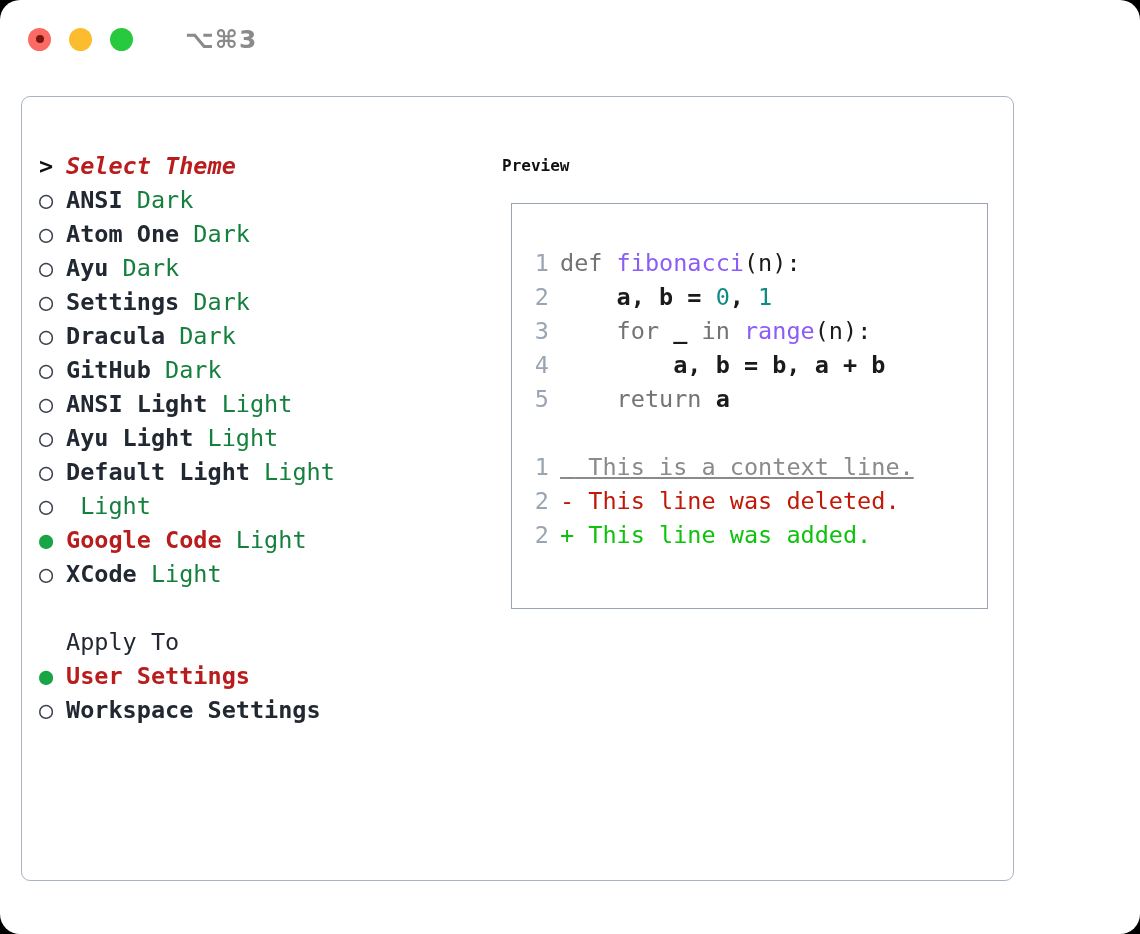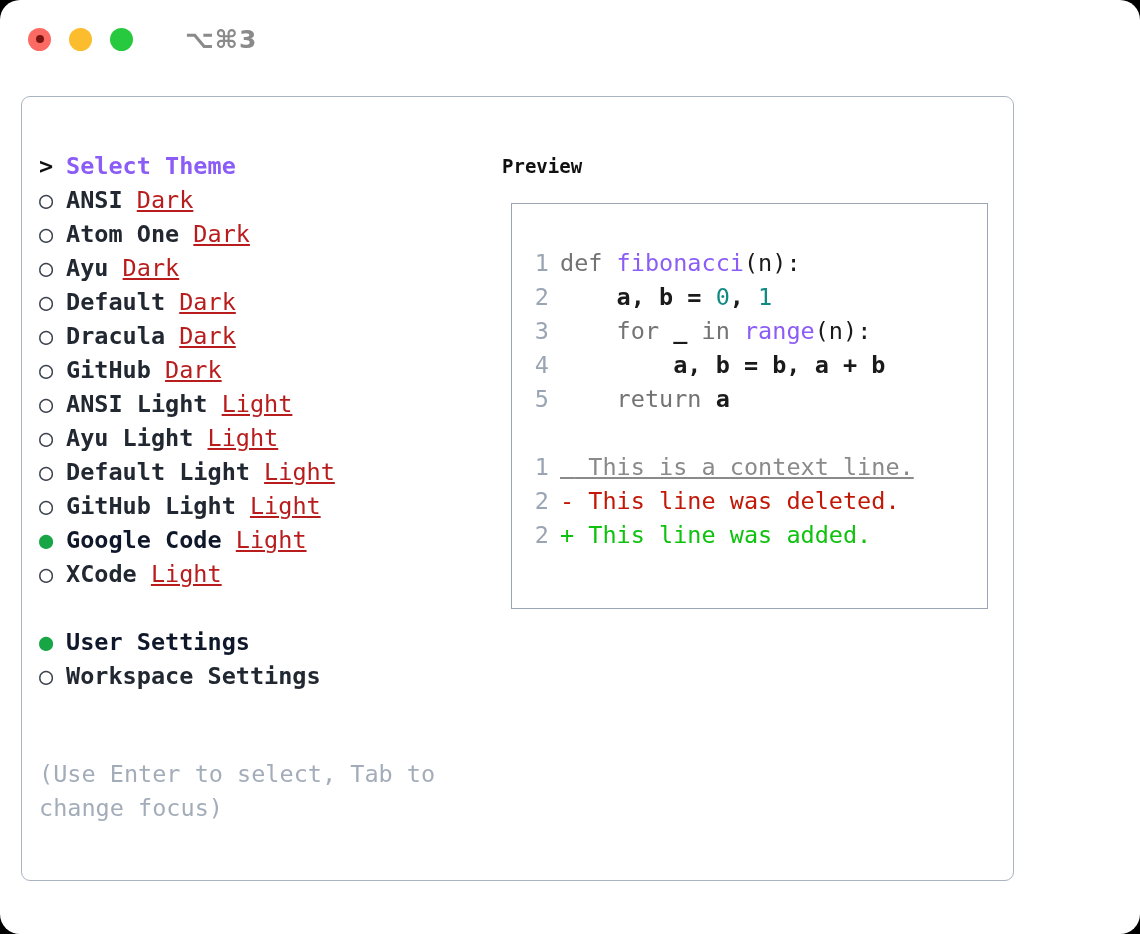--- a/index.html
+++ b/index.html
@@ -90,45 +90,46 @@
   .marker {
     width: 27px;
     flex: 0 0 27px;
     font-size: 23.5px;
     color: #3d4450;
     text-align: left;
   }
   .marker.sel { color: #18a545; }
   .header-row .marker { color: #111111; font-weight: bold; }
   .label-name { color: #222831; font-weight: bold; }
-  .label-name.sel { color: #0f172a; }
-  .label-variant { color: #b91c1c; text-decoration: underline; }
+  .label-name.sel { color: #b91c1c; }
+  .label-variant { color: #15803d; }
   .header-row .label-name {
-    color: #8b5cf6;
+    color: #b91c1c;
     font-weight: bold;
+    font-style: italic;
   }
   .plain-header .label-name { color: #222831; font-weight: normal; }
   .spacer { height: 34px; }
   .hint {
     position: absolute;
     left: 17px; top: 660px;
     width: 420px;
     font-size: 23.5px;
     line-height: 34px;
     color: #a3adba;
     white-space: pre-wrap;
   }
   
   .right-col {
     position: absolute;
     left: 480px; top: 52px;
     width: 495px;
   }
   .preview-title {
-    font-size: 19px;
+    font-size: 16px;
     font-weight: bold;
     color: #111111;
     line-height: 34px;
     height: 34px;
   }
   .code-box {
     position: absolute;
     left: 9px; top: 54px;
     width: 477px;
     height: 406px;
@@ -182,41 +183,44 @@
 
         <div class="row header-row">
           <span class="marker">&gt;</span>
           <span class="label-name">Select Theme</span>
         </div>
 
         <div id="theme-list">
             <div class="row"><span class="marker">○</span><span class="label-name">ANSI</span><span> </span><span class="label-variant">Dark</span></div>
             <div class="row"><span class="marker">○</span><span class="label-name">Atom One</span><span> </span><span class="label-variant">Dark</span></div>
             <div class="row"><span class="marker">○</span><span class="label-name">Ayu</span><span> </span><span class="label-variant">Dark</span></div>
-            <div class="row"><span class="marker">○</span><span class="label-name">Default</span><span> </span><span class="label-variant">Dark</span></div>
+            <div class="row"><span class="marker">○</span><span class="label-name">Settings</span><span> </span><span class="label-variant">Dark</span></div>
             <div class="row"><span class="marker">○</span><span class="label-name">Dracula</span><span> </span><span class="label-variant">Dark</span></div>
             <div class="row"><span class="marker">○</span><span class="label-name">GitHub</span><span> </span><span class="label-variant">Dark</span></div>
             <div class="row"><span class="marker">○</span><span class="label-name">ANSI Light</span><span> </span><span class="label-variant">Light</span></div>
             <div class="row"><span class="marker">○</span><span class="label-name">Ayu Light</span><span> </span><span class="label-variant">Light</span></div>
             <div class="row"><span class="marker">○</span><span class="label-name">Default Light</span><span> </span><span class="label-variant">Light</span></div>
-            <div class="row"><span class="marker">○</span><span class="label-name">GitHub Light</span><span> </span><span class="label-variant">Light</span></div>
+            <div class="row"><span class="marker">○</span><span> </span><span class="label-variant">Light</span></div>
             <div class="row"><span class="marker sel">●</span><span class="label-name sel">Google Code</span><span> </span><span class="label-variant">Light</span></div>
             <div class="row"><span class="marker">○</span><span class="label-name">XCode</span><span> </span><span class="label-variant">Light</span></div>
           </div>
 
         <div class="spacer"></div>
 
+        <div class="row plain-header">
+          <span class="marker"></span>
+          <span class="label-name">Apply To</span>
+        </div>
 
         <div id="apply-list">
             <div class="row"><span class="marker sel">●</span><span class="label-name sel">User Settings</span></div>
             <div class="row"><span class="marker">○</span><span class="label-name">Workspace Settings</span></div>
           </div>
       </div>
 
-      <div class="hint">(Use Enter to select, Tab to change focus)</div>
 
       <div class="right-col">
         <div class="preview-title">Preview</div>
 
         <div class="code-box">
           <div class="code-body">
             <div id="code-lines">
                 <div class="cline"><span class="lineno">1</span><span><span class="tok-kw">def </span><span class="tok-fn">fibonacci</span><span class="tok-punct">(n):</span></span></div>
                 <div class="cline"><span class="lineno">2</span><span><span class="tok-plain">    a, b = </span><span class="tok-num">0</span><span class="tok-plain">, </span><span class="tok-num">1</span></span></div>
                 <div class="cline"><span class="lineno">3</span><span><span class="tok-plain">    </span><span class="tok-kw">for</span><span class="tok-plain"> _ </span><span class="tok-kw">in</span><span class="tok-plain"> </span><span class="tok-fn">range</span><span class="tok-punct">(n):</span></span></div>

